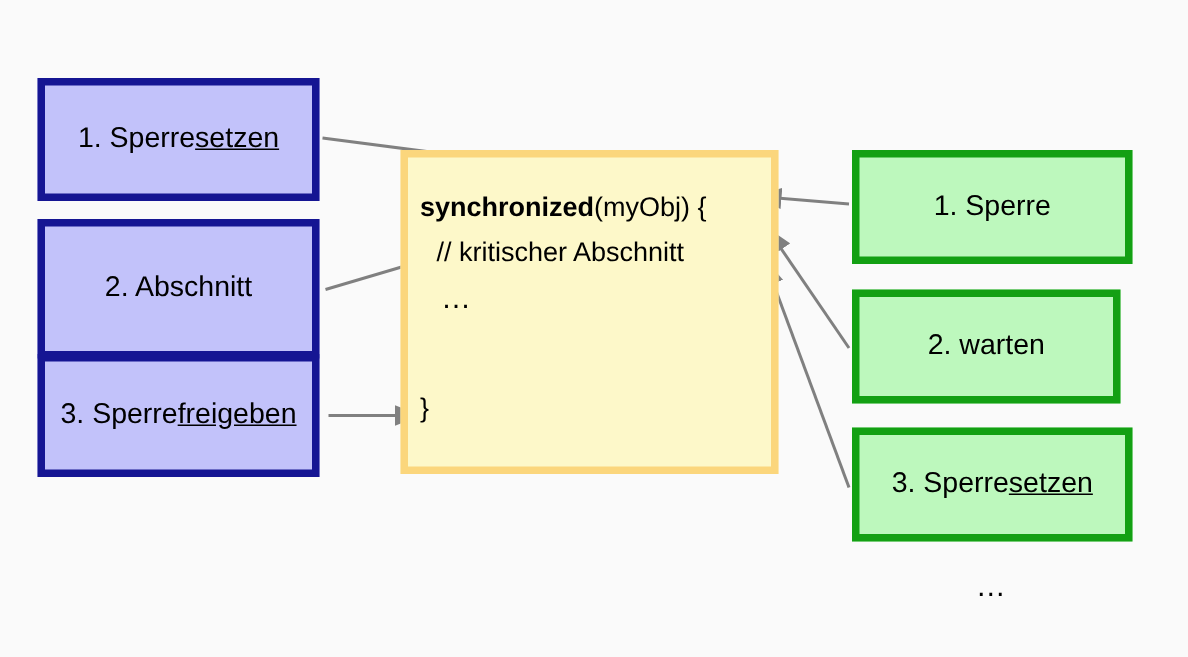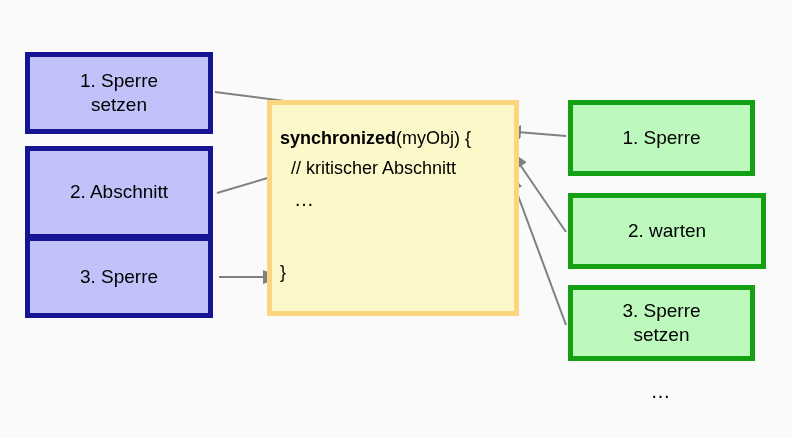--- a/index.html
+++ b/index.html
@@ -24,21 +24,21 @@
     top: 0;
     width: 792px;
     height: 438px;
     pointer-events: none;
   }
 
   .box {
     position: absolute;
     box-sizing: border-box;
     display: flex;
-    flex-direction: column;
+    flex-direction: row;
     align-items: center;
     justify-content: center;
     text-align: center;
     line-height: 1.28;
   }
 
   .box-blue {
     background: #c2c2fa;
     border: 5px solid #151593;
     color: #000000;
@@ -77,21 +77,21 @@
 
   .tail-ellipsis {
     position: absolute;
     font-size: 20px;
     letter-spacing: 2px;
     color: #000;
     text-align: center;
   }
 
   .line1 { display: block; }
-  .line2 { display: block; }
+  .line2 { display: block; text-decoration: underline; }
 </style>
 </head>
 <body>
 
 <div id="stage">
 
   <svg id="arrow-layer" viewBox="0 0 792 438" width="792" height="438">
     <defs>
       <marker id="ah" markerWidth="9" markerHeight="7" refX="8" refY="3.5" orient="auto" markerUnits="strokeWidth">
         <path d="M0,0 L9,3.5 L0,7 z" fill="#808080"></path>
@@ -114,36 +114,37 @@
     <span class="line1">1. Sperre</span>
     <span class="line2">setzen</span>
   </div>
 
   <div class="box box-blue" style="left:25px; top:146px; width:188px; height:93px;">
     <span class="line1">2. Abschnitt</span>
   </div>
 
   <div class="box box-blue" style="left:25px; top:236px; width:188px; height:82px;">
     <span class="line1">3. Sperre</span>
+    <span class="line2">freigeben</span>
   </div>
 
   <div class="code-panel" style="left:267px; top:100px; width:252px; height:216px;">
     <div class="code-line" style="left:19px; top:53px;">// kritischer Abschnitt</div>
     <div class="code-line" style="left:8px; top:23px;">
       <span class="kw">synchronized</span><span>(myObj) {</span>
     </div>
     <div class="ellipsis-dots" style="left:22px; top:83px;">…</div>
     <div class="code-line" style="left:8px; top:157px;">}</div>
   </div>
 
   <div class="box box-green" style="left:568px; top:100px; width:187px; height:76px;">
     <span class="line1">1. Sperre</span>
   </div>
 
-  <div class="box box-green" style="left:568px; top:193px; width:198px; height:76px;">
+  <div class="box box-green" style="left:568px; top:193px; width:179px; height:76px;">
     <span class="line1">2. warten</span>
   </div>
 
   <div class="box box-green" style="left:568px; top:285px; width:187px; height:76px;">
     <span class="line1">3. Sperre</span>
     <span class="line2">setzen</span>
   </div>
 
   <div class="tail-ellipsis" style="left:568px; top:380px; width:187px;">…</div>
 

